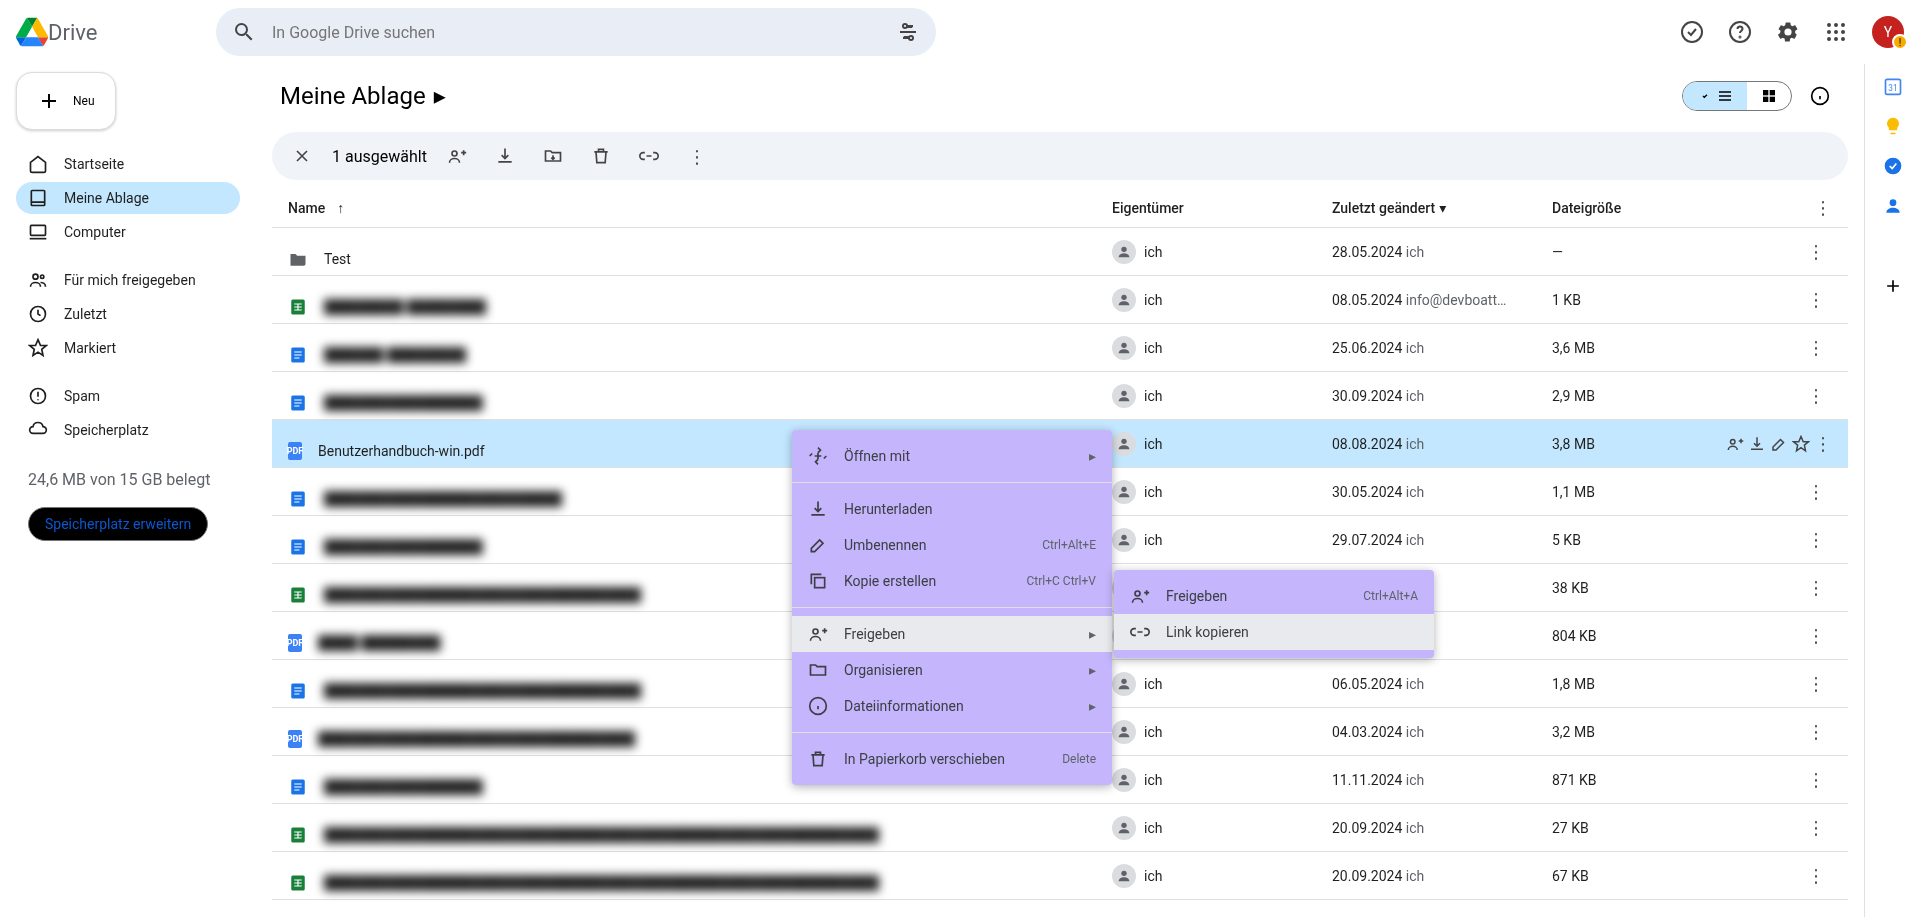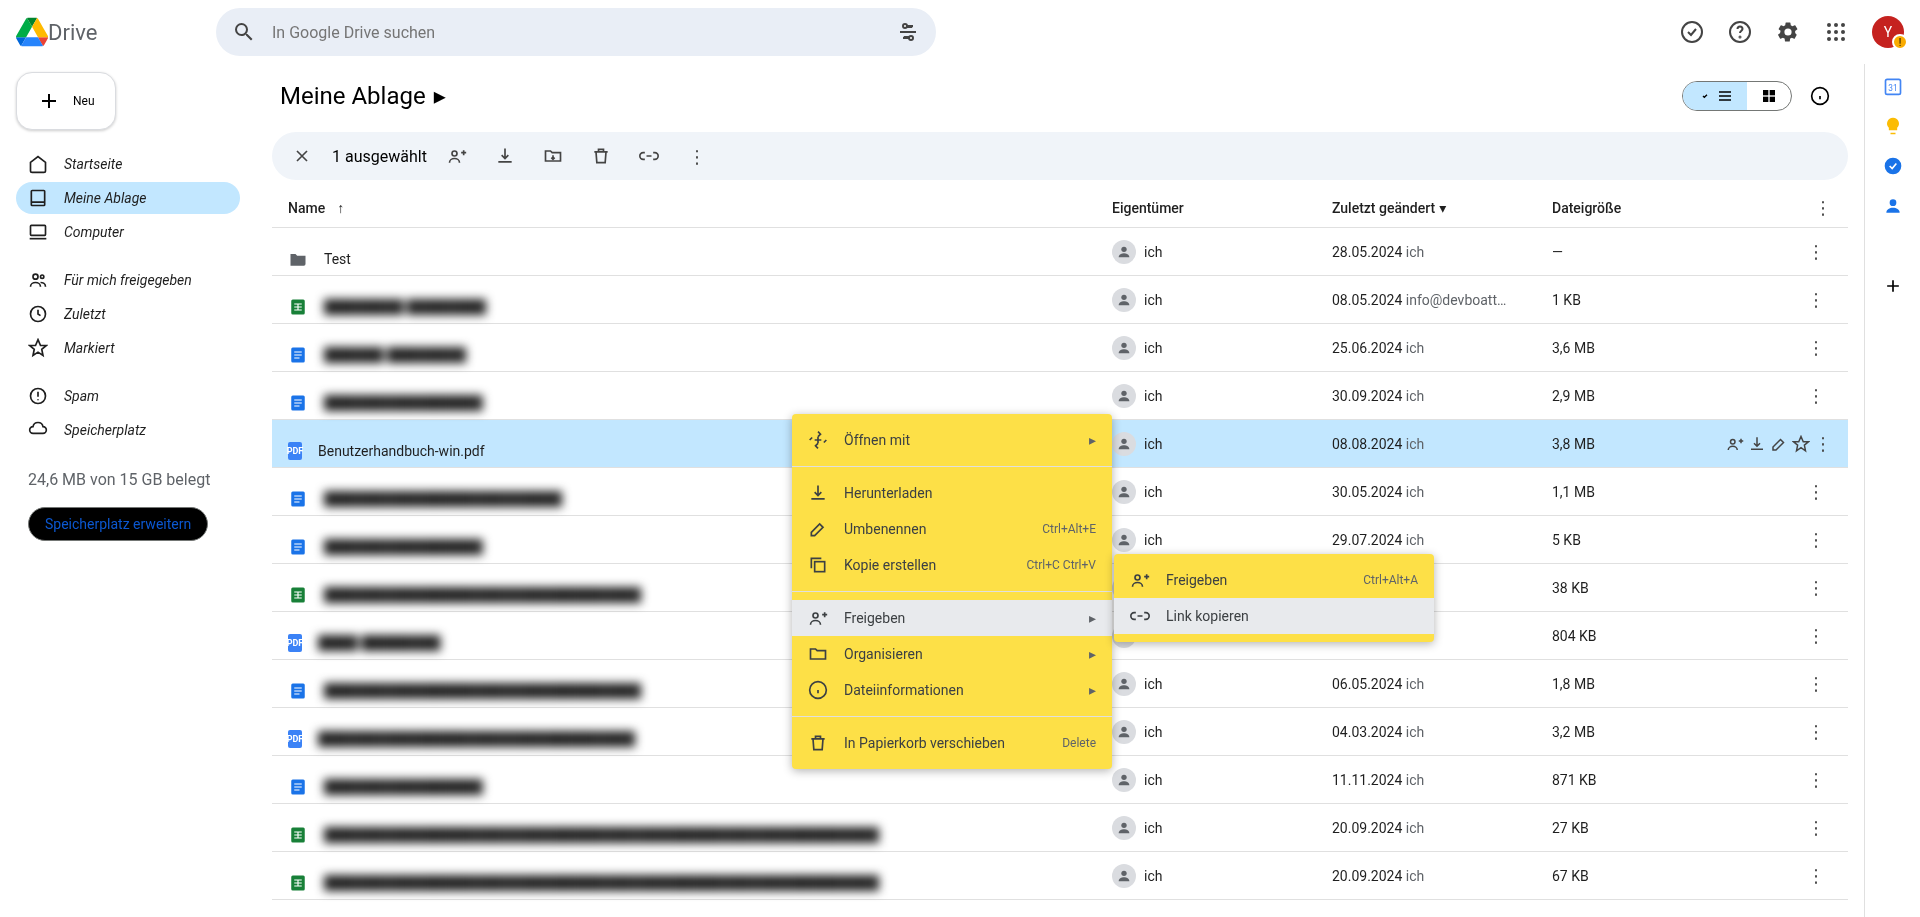--- a/index.html
+++ b/index.html
@@ -12,21 +12,21 @@
 .search-bar .search-icon { padding: 8px; color: #444; }
 .search-bar input { flex: 1; border: none; background: transparent; font-size: 16px; outline: none; padding: 0 8px; }
 .header-spacer { flex: 1; }
 .header-icons { display: flex; align-items: center; gap: 8px; }
 .hdr-btn { width: 40px; height: 40px; border-radius: 50%; display: flex; align-items: center; justify-content: center; cursor: pointer; color: #444; }
 .avatar { width: 32px; height: 32px; border-radius: 50%; background: #c5221f; color: #fff; display: flex; align-items: center; justify-content: center; font-size: 14px; position: relative; margin-left: 8px; }
 .avatar .warn { position: absolute; bottom: -2px; right: -4px; width: 16px; height: 16px; border-radius: 50%; background: #f9ab00; border: 2px solid #fff; display:flex;align-items:center;justify-content:center;font-size:10px;color:#000;}
 .body-row { display: flex; flex: 1; min-height: 0; }
 .sidebar { width: 256px; padding: 8px 16px; display: flex; flex-direction: column; gap: 2px; }
 .new-btn { display: inline-flex; align-items: center; gap: 12px; background: #fff; border: 1px solid #dadce0; border-radius: 16px; padding: 16px 20px; box-shadow: 0 1px 3px rgba(0,0,0,0.2); font-size: 12px; width: fit-content; margin-bottom: 16px; cursor: pointer; }
-.nav-item { display: flex; align-items: center; gap: 16px; padding: 6px 12px; border-radius: 20px; font-size: 14px; color: #1f1f1f; cursor: pointer; font-style: italic; }
+.nav-item { display: flex; align-items: center; gap: 16px; padding: 6px 12px; border-radius: 20px; font-size: 14px; color: #1f1f1f; cursor: pointer; }
 .nav-item.active { background: #c2e7ff; }
 .nav-spacer { height: 12px; }
 .storage { padding: 8px 12px; font-size: 16px; color: #5f6368; }
 .storage-btn { margin: 8px 12px; padding: 8px 16px; border: 1px solid #747775; border-radius: 20px; color: #0b57d0; font-size: 14px; background: #000000; cursor: pointer; width: fit-content; }
 .main { flex: 1; display: flex; flex-direction: column; padding: 0 16px; min-width: 0; position: relative; }
 .title-row { display: flex; align-items: center; padding: 12px 8px; }
 .title-row h1 { font-size: 24px; font-weight: 400; display: flex; align-items: center; gap: 8px; cursor: pointer; }
 .title-row .spacer { flex: 1; }
 .view-toggle { display: flex; border: 1px solid #747775; border-radius: 20px; overflow: hidden; }
 .view-toggle .seg { padding: 6px 14px; display: flex; align-items: center; gap: 4px; cursor: pointer; }
@@ -44,21 +44,21 @@
 .cell-owner { display: flex; align-items: center; gap: 8px; }
 .owner-avatar { width: 24px; height: 24px; border-radius: 50%; background: #dadce0; display:flex;align-items:center;justify-content:center;color:#5f6368;font-size:14px;}
 .cell-actions { display: flex; justify-content: flex-end; align-items: center; gap: 4px; }
 .row-action-btn { width: 32px; display: flex; align-items: center; justify-content: center; color: #444; cursor: pointer; }
 .file-icon { width: 20px; height: 20px; display: flex; align-items: center; justify-content: center; font-size: 16px; }
 .icon-folder { color: #5f6368; }
 .icon-sheet { color: #188038; }
 .icon-doc { color: #1a73e8; }
 .icon-pdf { background: #3b82f6; color: #fff; font-size: 9px; border-radius: 2px; width: 14px; height: 18px; font-weight: bold; }
 .blurred { filter: blur(5px); }
-.context-menu { position: absolute; background: #fde047; border-radius: 4px; box-shadow: 0 2px 10px rgba(0,0,0,0.3); padding: 8px 0; z-index: 100; min-width: 320px; font-size: 14px; }
+.context-menu { position: absolute; background: #c4b5fd; border-radius: 4px; box-shadow: 0 2px 10px rgba(0,0,0,0.3); padding: 8px 0; z-index: 100; min-width: 320px; font-size: 14px; margin-top: 16px; }
 .context-menu .menu-item { display: flex; align-items: center; padding: 8px 16px; gap: 16px; cursor: pointer; color: #3c4043; }
 .context-menu .menu-item.highlighted { background: #e8eaed; }
 .context-menu .menu-item .mi-label { flex: 1; }
 .context-menu .menu-item .shortcut { color: #5f6368; font-size: 12px; }
 .context-menu hr { border: none; border-top: 1px solid #e0e0e0; margin: 8px 0; }
 .submenu-arrow { color: #5f6368; }
 .right-rail { width: 56px; border-left: 1px solid #e0e0e0; display: flex; flex-direction: column; align-items: center; padding-top: 12px; gap: 20px; }
 .right-rail .rail-item { width: 20px; height: 20px; display: flex; align-items: center; justify-content: center; cursor: pointer; }
 .kv-more { color:#444; font-size:18px; }
 svg { display: block; }

